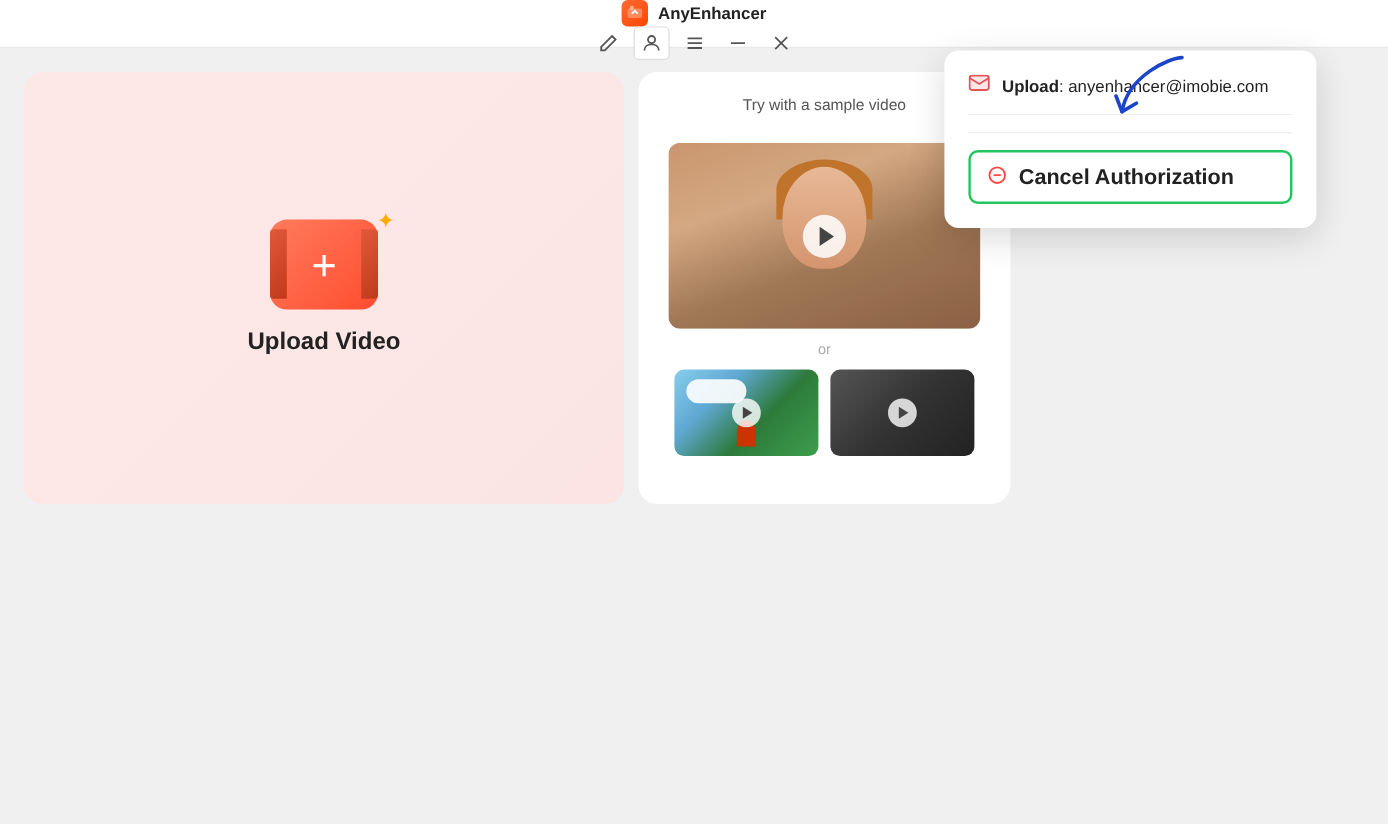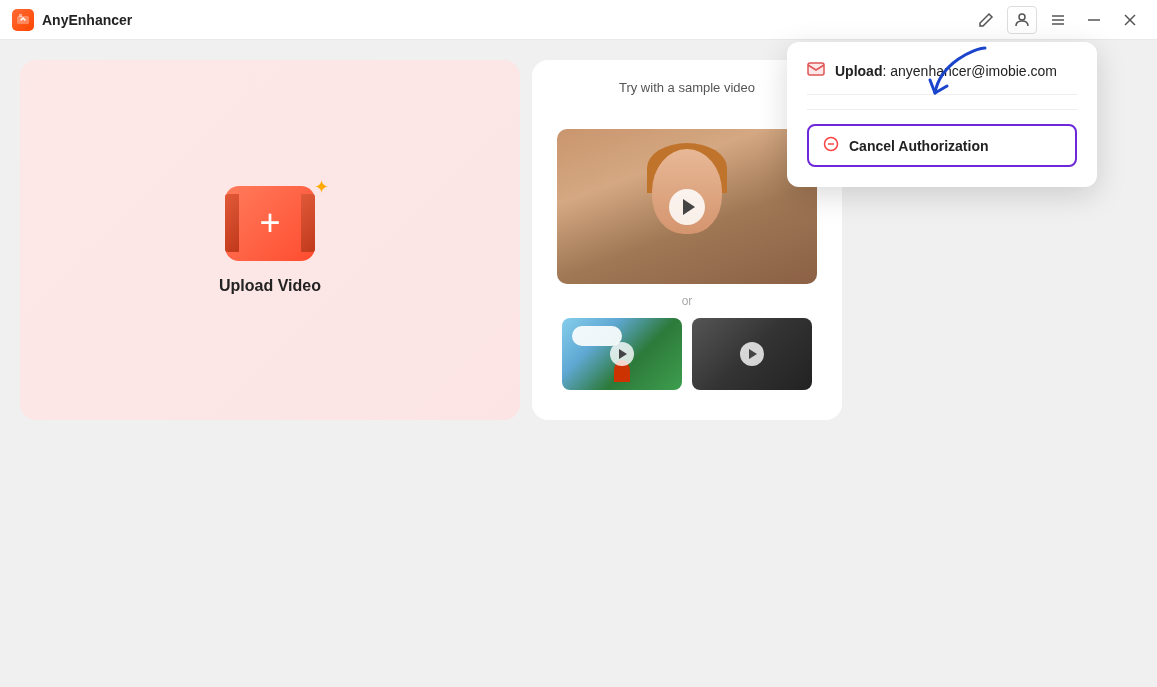--- a/index.html
+++ b/index.html
@@ -16,20 +16,21 @@
     .titlebar {
       display: flex;
       align-items: center;
       justify-content: space-between;
       background: #ffffff;
       height: 40px;
       padding: 0 12px;
       border-bottom: 1px solid #e8e8e8;
       position: relative;
       z-index: 1;
+      flex-direction: column;
     }
     .titlebar-left {
       display: flex;
       align-items: center;
       gap: 8px;
     }
     .app-icon {
       width: 22px;
       height: 22px;
       background: linear-gradient(135deg, #ff6b35, #ff4500);
@@ -141,21 +142,21 @@
     .film-strip-right {
       position: absolute;
       right: 0;
       top: 8px;
       width: 14px;
       height: 58px;
       background: linear-gradient(135deg, #e05a3a, #c0391a);
       border-radius: 0 3px 3px 0;
     }
     .upload-title {
-      font-size: 16px;
+      font-size: 20px;
       font-weight: 700;
       color: #222;
     }
     .upload-desc {
       font-size: 13px;
       color: #888;
       text-align: center;
       line-height: 1.6;
       max-width: 300px;
     }
@@ -168,21 +169,21 @@
       border-radius: 16px;
       display: flex;
       flex-direction: column;
       align-items: center;
       padding: 20px 16px;
       gap: 10px;
     }
     .sample-title {
       font-size: 13px;
       color: #555;
-      margin-bottom: 24px;
+      margin-bottom: 14px;
     }
     .sample-main-video {
       width: 260px;
       height: 155px;
       border-radius: 10px;
       background: linear-gradient(135deg, #c8a882, #d4a574, #b8865a);
       position: relative;
       overflow: hidden;
       cursor: pointer;
     }
@@ -334,25 +335,25 @@
       height: 1px;
       background: #eeeeee;
       margin: 4px 0 14px;
     }
     .cancel-auth-btn {
       display: flex;
       align-items: center;
       gap: 10px;
       width: 100%;
       padding: 10px 14px;
-      border: 2px solid #6d28d9;
+      border: 2px solid #22c55e;
       border-radius: 8px;
       background: #fff;
       cursor: pointer;
-      font-size: 14px;
+      font-size: 18px;
       font-weight: 600;
       color: #222;
     }
     .cancel-icon {
       font-size: 15px;
       color: #ff4444;
     }
 
     
     .arrow-pointer {

